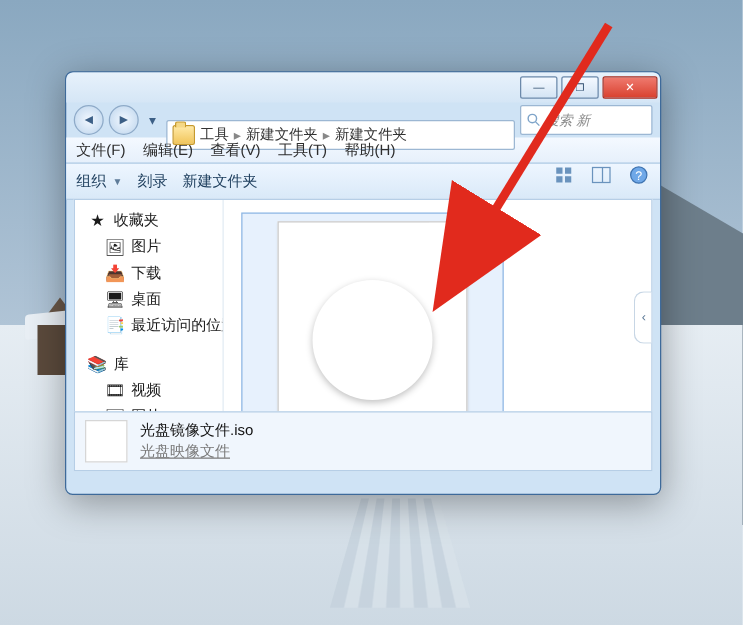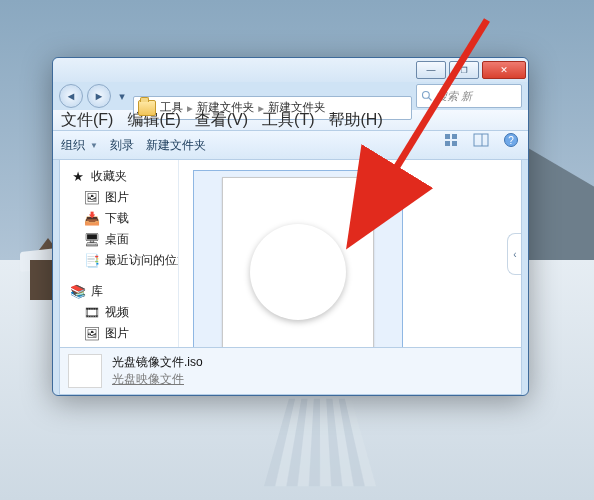--- a/index.html
+++ b/index.html
@@ -27,21 +27,21 @@
   .addrrow{height:28px;display:flex;align-items:center;padding:0 6px;gap:4px;}
   .navbtn{width:22px;height:22px;border-radius:50%;background:radial-gradient(#f2f8ff,#bcd4ec);border:1px solid #8eaac8;display:flex;align-items:center;justify-content:center;color:#3c5f86;font-size:11px;}
   .navbtn.small{width:14px;border-radius:3px;background:transparent;border:none;}
   .crumb{flex:1;height:22px;background:#fff;border:1px solid #9cb7d3;border-radius:2px;display:flex;align-items:center;padding:0 4px;font-size:11.5px;color:#333;overflow:hidden;margin-top:23px;}
   .crumb .sep{margin:0 4px;color:#888;}
   .crumb .foldericon{width:16px;height:14px;margin-right:4px;background:linear-gradient(#ffe9a6,#f1c55a);border:1px solid #c79a2c;border-radius:2px;position:relative;}
   .crumb .foldericon::before{content:"";position:absolute;top:-4px;left:1px;width:7px;height:4px;background:#f5d886;border:1px solid #c79a2c;border-bottom:none;border-radius:2px 2px 0 0;}
   .searchbox{width:96px;height:22px;background:#fff;border:1px solid #9cb7d3;border-radius:2px;display:flex;align-items:center;padding:0 4px;color:#8a8a8a;font-size:11px;font-style:italic;}
   .searchbox svg{width:12px;height:12px;margin-right:3px;}
   
-  .menubar{height:20px;background:linear-gradient(#f4f9ff,#e6f0fb);display:flex;align-items:center;padding:0 8px;gap:14px;font-size:16px;color:#2e2e2e;}
+  .menubar{height:20px;background:linear-gradient(#f4f9ff,#e6f0fb);display:flex;align-items:center;padding:0 8px;gap:14px;font-size:12px;color:#2e2e2e;}
   
   .toolbar{height:28px;background:linear-gradient(#eef6ff,#d9e9f8);border-top:1px solid #b6cee6;border-bottom:1px solid #b6cee6;display:flex;padding:0 8px;gap:12px;font-size:12px;}
   .toolbar .tb{display:flex;align-items:center;gap:4px;color:#20405f;}
   .toolbar .dd{color:#5f7c99;font-size:8px;margin-left:1px;}
   .toolbar .spacer{flex:1;}
   .toolbar .ticon{width:18px;height:18px;display:flex;align-items:center;justify-content:center;}
   
   .body{position:absolute;left:6px;right:6px;top:101px;bottom:46px;background:#fff;border:1px solid #b6cee6;display:flex;}
   .nav{width:110px;border-right:1px solid #e2ebf4;padding:6px 4px;overflow:hidden;}
   .navgrp{margin-bottom:10px;}
@@ -52,21 +52,21 @@
   .thumb{position:absolute;left:14px;top:10px;width:210px;height:216px;border:1px solid #8fb7e3;background:#e7f1fd;padding:6px;box-sizing:border-box;}
   .page{margin:0 auto;width:150px;height:170px;background:#fff;border:1px solid #c9c9c9;box-shadow:0 1px 2px rgba(0,0,0,.15);position:relative;}
   .page .dogear{position:absolute;top:0;right:0;width:30px;height:30px;background:linear-gradient(135deg,#fff 0 48%,#d8d8d8 50%,#efefef 52% 100%);clip-path:polygon(0 0,100% 0,100% 100%);}
   .disc{position:absolute;left:50%;top:55%;transform:translate(-50%,-50%);width:96px;height:96px;border-radius:50%;
         background:radial-gradient(circle at 50% 50%, #fdfdfd 0 12%, #c9c9c9 12% 14%, #f3f3f3 14% 18%,
         conic-gradient(#f5e1ff,#c7eaff,#fff6c2,#f9c9ff,#d0ffe6,#f5e1ff) 18% 100%);
         box-shadow:0 2px 6px rgba(0,0,0,.25);}
   .disc::after{content:"";position:absolute;inset:0;border-radius:50%;background:radial-gradient(circle at 50% 50%, rgba(0,0,0,0) 0 17%, rgba(255,255,255,.6) 20% 30%, rgba(0,0,0,0) 40%);}
   .sidechev{position:absolute;right:-1px;top:50%;transform:translateY(-50%);width:14px;height:40px;background:#fff;border:1px solid #c7d6e5;border-right:none;border-radius:8px 0 0 8px;display:flex;align-items:center;justify-content:center;font-size:10px;color:#5b7896;}
   
-  .details{position:absolute;left:6px;right:6px;bottom:0;height:40px;background:#f0f6fd;border:1px solid #b6cee6;display:flex;align-items:center;padding:3px 8px;gap:10px;font-size:11.5px;}
+  .details{position:absolute;left:6px;right:6px;bottom:18px;height:40px;background:#f0f6fd;border:1px solid #b6cee6;display:flex;align-items:center;padding:3px 8px;gap:10px;font-size:11.5px;}
   .details .dicon{width:32px;height:32px;background:#fff;border:1px solid #d6d6d6;position:relative;flex:0 0 auto;}
   .details .dicon .mini{position:absolute;inset:5px;border-radius:50%;background:radial-gradient(circle,#fff 0 12%,#c9c9c9 12% 14%, conic-gradient(#eadcff,#d1ecff,#fff2cc,#ffd9f0,#d6ffe9,#eadcff) 14% 100%);}
   .details .col1{font-size:12px;}
   .details .ftitle{color:#111;}
   .details .ftype{color:#7a7a7a;text-decoration:underline;}
   .details .col2{color:#666;}
   .details .lbl{color:#6f6f6f;}
   .details .val{color:#2a2a2a;margin-left:2px;}
   
   .arrow{position:absolute;left:0;top:0;pointer-events:none;}

